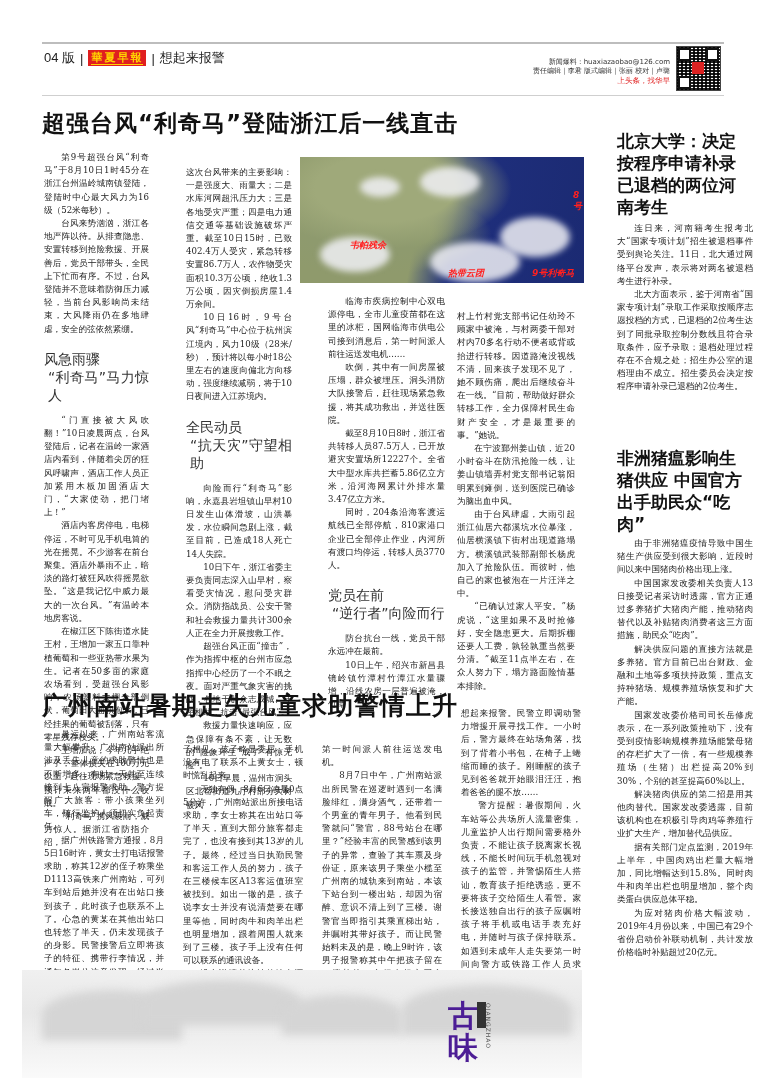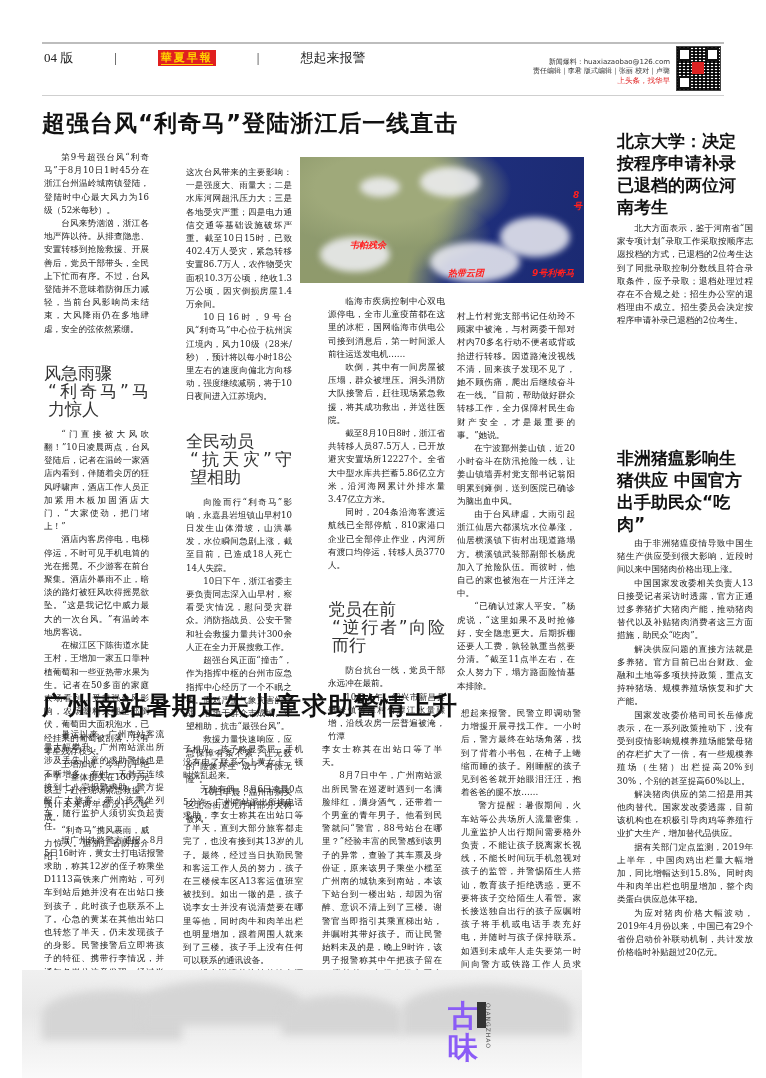--- a/index.html
+++ b/index.html
@@ -2,21 +2,21 @@
 <html><head>
 <meta charset="utf-8">
 <style>
   html, body { margin:0; padding:0; background:#ffffff; }
   body { width:766px; height:1078px; position:relative; overflow:hidden;
          font-family:"DejaVu Serif", "Liberation Serif", serif; color:#1a1a1a; }
   .abs { position:absolute; }
   .rule-top { left:42px; top:42px; width:682px; height:2px; background:#bdbdbd; }
   .rule-bot { left:42px; top:95px; width:682px; height:1px; background:#cfcfcf; }
   .masthead { left:44px; top:48px; height:20px; display:flex; align-items:center;
-              font-family:Liberation Serif, serif; font-size:13px; color:#222;gap:36px; }
+              font-family:Liberation Sans, sans-serif; font-size:13px; color:#222; }
   .masthead .sep { margin:0 5px; color:#222; }
   .logo { background:#e01f1f; color:#ffd400; font-weight:bold; font-size:11px;
           padding:1px 3px 3px; letter-spacing:2px; position:relative; line-height:12px; }
   .logo .sub { position:absolute; left:3px; right:3px; bottom:1px; height:1px; background:#ffd400; }
   .info { right:96px; top:58px; text-align:right; font-family:"DejaVu Sans", sans-serif;
           font-size:7px; line-height:9px; color:#333; }
   .info .slogan { color:#e02020; font-size:7.5px; }
   .qr { left:676px; top:46px; width:43px; height:43px; background:
         repeating-linear-gradient(90deg,#222 0 2px,#fff 2px 4px),
         repeating-linear-gradient(0deg,#222 0 2px,#fff 2px 3px);
@@ -25,35 +25,35 @@
   .qr .mid { position:absolute; left:15px; top:15px; width:12px; height:12px; background:#d22; }
 
   .h1 { font-family:"DejaVu Sans", sans-serif; font-weight:bold; color:#111; }
   .headline1 { left:42px; top:108px; font-size:23px; letter-spacing:1px; }
   .headline2 { left:42px; top:689px; font-size:25px; letter-spacing:1px; }
   .sidehead { font-size:17px; line-height:22px; left:617px; width:135px; }
 
   .col { font-size:8.6px; line-height:13.2px; text-align:justify; color:#222; }
   .col p { margin:0; text-indent:2em; }
   .col p.noind { text-indent:0;margin-top:15px; }
-  .subhead { font-family:"DejaVu Sans", sans-serif; font-size:17px; line-height:18px; color:#333; margin:28px 0 10px; }
+  .subhead { font-family:"DejaVu Sans", sans-serif; font-size:14px; line-height:18px; color:#333; margin:14px 0 10px; }
   .subhead span { display:block; }
   .subhead .l2 { padding-left:4px; }
 
   .satimg { left:300px; top:157px; width:284px; height:126px; overflow:hidden;
             background: radial-gradient(ellipse at 30% 25%, #9fa97a 0 25%, transparent 45%),
                         radial-gradient(ellipse at 25% 60%, #8e9a6e 0 20%, transparent 40%),
                         linear-gradient(100deg,#8f9a6c 0 42%, #1f2f7d 55%, #1b2a72 100%); }
   .cloud { position:absolute; border-radius:50%; background:rgba(240,240,245,0.85); filter:blur(3px); }
   .satlbl { position:absolute; color:#ff2020; font-family:"DejaVu Sans", sans-serif; font-weight:bold;
             font-style:italic; font-size:9px; }
   .deco { left:22px; top:970px; width:560px; height:108px;
           background: linear-gradient(180deg,#f0f0f0 0%, #e8e8e8 40%, #fafafa 100%); overflow:hidden; }
   .mtn { position:absolute; border-radius:50% 50% 0 0; background:#d5d5d5; filter:blur(4px); }
-  .gu { position:absolute; left:445px; top:1000px; color:#8b5cf6; font-family:"DejaVu Serif", serif;
+  .gu { position:absolute; left:445px; top:1000px; color:#4c1d95; font-family:"DejaVu Serif", serif;
         font-weight:bold; font-size:30px; line-height:32px; width:36px; text-align:center; }
   .gu-side { position:absolute; left:485px; top:1003px; font-size:6px; color:#555; writing-mode:vertical-rl;
              letter-spacing:1px; font-family:"DejaVu Sans", sans-serif; }
   .gu-badge { position:absolute; left:477px; top:1002px; width:9px; height:26px; background:#333; }
 </style>
 </head>
 <body>
 
 <div class="abs rule-top"></div>
 <div class="abs masthead">
@@ -133,20 +133,21 @@
 
 <div class="abs col" style="left:457px; top:295px; width:118px;">
   <p class="noind">村上竹村党支部书记任幼玲不顾家中被淹，与村两委干部对村内70多名行动不便者或背或抬进行转移。因道路淹没视线不清，回来孩子发现不见了，她不顾伤痛，爬出后继续奋斗在一线。“目前，帮助做好群众转移工作，全力保障村民生命财产安全，才是最重要的事。”她说。</p>
   <p>在宁波鄞州姜山镇，近20小时奋斗在防汛抢险一线，让姜山镇墙弄村党支部书记翁阳明累到瘫倒，送到医院已确诊为脑出血中风。</p>
   <p>由于台风肆虐，大雨引起浙江仙居六都溪坑水位暴涨，仙居横溪镇下街村出现道路塌方。横溪镇武装部副部长杨虎加入了抢险队伍。而彼时，他自己的家也被泡在一片汪洋之中。</p>
   <p>“已确认过家人平安。”杨虎说，“这里如果不及时抢修好，安全隐患更大。后期拆棚还要人工费，孰轻孰重当然要分清。”截至11点半左右，在众人努力下，塌方路面险情基本排除。</p>
 </div>
 
 <div class="abs h1 sidehead" style="top:130px;">北京大学：决定按程序申请补录已退档的两位河南考生</div>
 <div class="abs col" style="left:617px; top:222px; width:136px;">
+  <p>连日来，河南籍考生报考北大“国家专项计划”招生被退档事件受到舆论关注。11日，北大通过网络平台发声，表示将对两名被退档考生进行补录。</p>
   <p>北大方面表示，鉴于河南省“国家专项计划”录取工作采取按顺序志愿投档的方式，已退档的2位考生达到了同批录取控制分数线且符合录取条件，应予录取；退档处理过程存在不合规之处；招生办公室的退档理由不成立。招生委员会决定按程序申请补录已退档的2位考生。</p>
 </div>
 
 <div class="abs h1 sidehead" style="top:447px;">非洲猪瘟影响生猪供应 中国官方出手助民众“吃肉”</div>
 <div class="abs col" style="left:617px; top:537px; width:136px;">
   <p>由于非洲猪瘟疫情导致中国生猪生产供应受到很大影响，近段时间以来中国猪肉价格出现上涨。</p>
   <p>中国国家发改委相关负责人13日接受记者采访时透露，官方正通过多养猪扩大猪肉产能，推动猪肉替代以及补贴猪肉消费者这三方面措施，助民众“吃肉”。</p>
   <p>解决供应问题的直接方法就是多养猪。官方目前已出台财政、金融和土地等多项扶持政策，重点支持种猪场、规模养殖场恢复和扩大产能。</p>
   <p>国家发改委价格司司长岳修虎表示，在一系列政策推动下，没有受到疫情影响规模养殖场能繁母猪的存栏扩大了一倍，有一些规模养殖场（生猪）出栏提高20%到30%，个别的甚至提高60%以上。</p>
   <p>解决猪肉供应的第二招是用其他肉替代。国家发改委透露，目前该机构也在积极引导肉鸡等养殖行业扩大生产，增加替代品供应。</p>
@@ -158,21 +159,21 @@
 <div class="abs col" style="left:44px; top:728px; width:120px;">
   <p>暑运以来，广州南站客流量大幅攀升，广州南站派出所涉及丢失儿童的求助警情也是不断增多，有时一天甚至连续接到七八宗报警求助。警方提醒广大旅客：带小孩乘坐列车，随行监护人须切实负起责任。</p>
   <p>据广州铁路警方通报，8月5日16时许，黄女士打电话报警求助，称其12岁的侄子称乘坐D1113高铁来广州南站，可列车到站后她并没有在出站口接到孩子，此时孩子也联系不上了。心急的黄某在其他出站口也转悠了半天，仍未发现孩子的身影。民警接警后立即将孩子的特征、携带行李情况，并通知各岗位注意发现，经过半个多小时的努力，民警最终在东进站口发现了男孩。黄女士赶忙跑区东进站口与孩</p>
 </div>
 <div class="abs col" style="left:183px; top:728px; width:120px;">
   <p class="noind">子相见，孩子略显委屈，手机没有电了联系不上黄女士，顿时慌乱起来。</p>
   <p>无独有偶，8月6日凌晨0点5分许，广州南站派出所接电话求助，李女士称其在出站口等了半天，直到大部分旅客都走完了，也没有接到其13岁的儿子。最终，经过当日执勤民警和客运工作人员的努力，孩子在三楼候车区A13客运值班室被找到。如出一辙的是，孩子说李女士并没有说清楚要在哪里等他，同时肉牛和肉羊出栏也明显增加，跟着周围人就来到了三楼。孩子手上没有任何可以联系的通讯设备。</p>
   <p>没有说清楚接站的地点还有情可原，可是这位醉醺醺的父亲就更加不负责任，在广州</p>
 </div>
 <div class="abs col" style="left:322px; top:728px; width:120px;">
-  <p class="noind">李女士称其在出站口等了半天。</p>
+  <p class="noind">第一时间派人前往运送发电机。</p>
   <p>8月7日中午，广州南站派出所民警在巡逻时遇到一名满脸绯红，满身酒气，还带着一个男童的青年男子。他看到民警就问“警官，88号站台在哪里？”经验丰富的民警感到该男子的异常，查验了其车票及身份证，原来该男子乘坐小榄至广州南的城轨来到南站，本该下站台到一楼出站，却因为宿醉、意识不清上到了三楼。谢警官当即指引其乘直梯出站，并嘱咐其带好孩子。而让民警始料未及的是，晚上9时许，该男子报警称其中午把孩子留在一楼某处，自行去超市买食物，回来孩子发现不见了，已在站场到处寻找了七八个小时，仍然没有找到孩子后，才</p>
 </div>
 <div class="abs col" style="left:461px; top:692px; width:120px;">
   <p class="noind">想起来报警。民警立即调动警力增援开展寻找工作。一小时后，警方最终在站场角落，找到了背着小书包，在椅子上蜷缩而睡的孩子。刚睡醒的孩子见到爸爸就开始眼泪汪汪，抱着爸爸的腿不放……</p>
   <p>警方提醒：暑假期间，火车站等公共场所人流量密集，儿童监护人出行期间需要格外负责，不能让孩子脱离家长视线，不能长时间玩手机忽视对孩子的监管，并警惕陌生人搭讪，教育孩子拒绝诱惑，更不要将孩子交给陌生人看管。家长接送独自出行的孩子应嘱咐孩子将手机或电话手表充好电，并随时与孩子保持联系。如遇到未成年人走失要第一时间向警方或铁路工作人员求助。</p>
 </div>
 
 <div class="abs deco">
   <div class="mtn" style="left:20px;top:20px;width:140px;height:50px"></div>
   <div class="mtn" style="left:120px;top:10px;width:160px;height:45px"></div>

